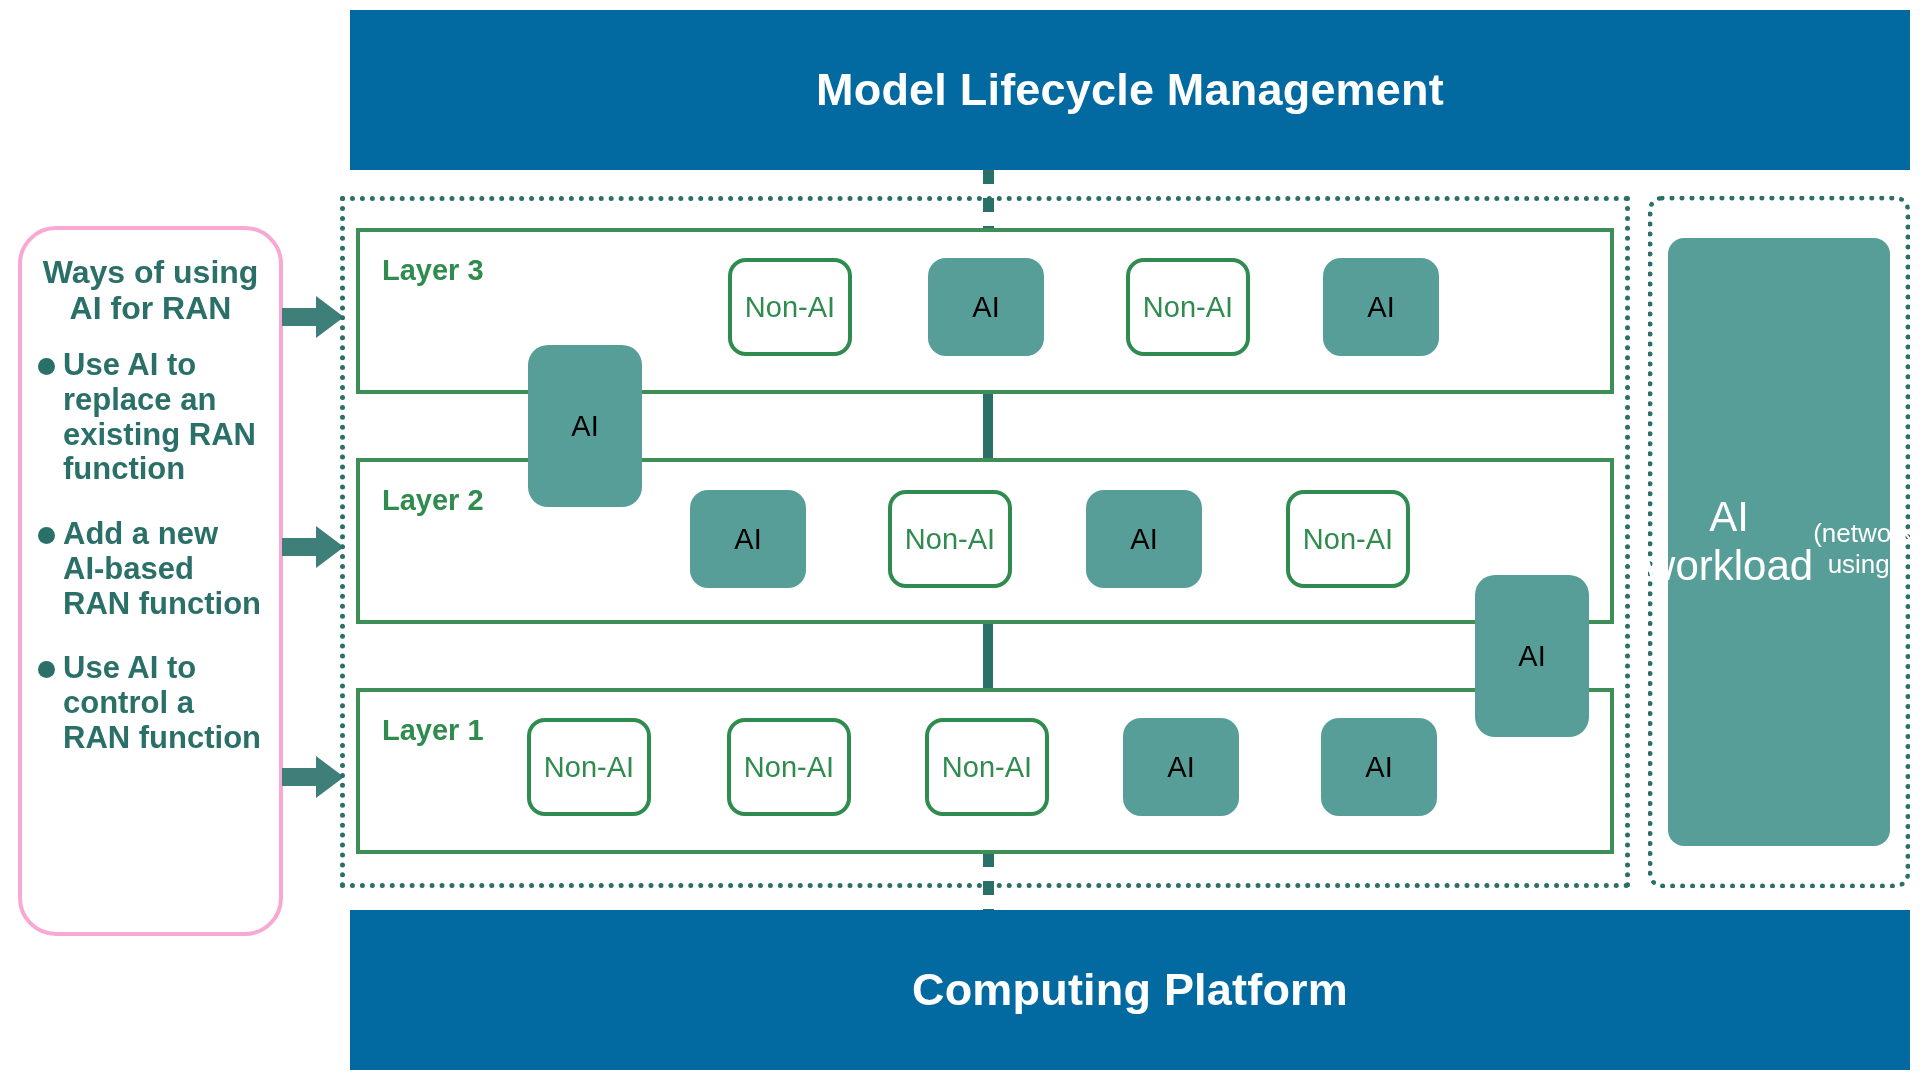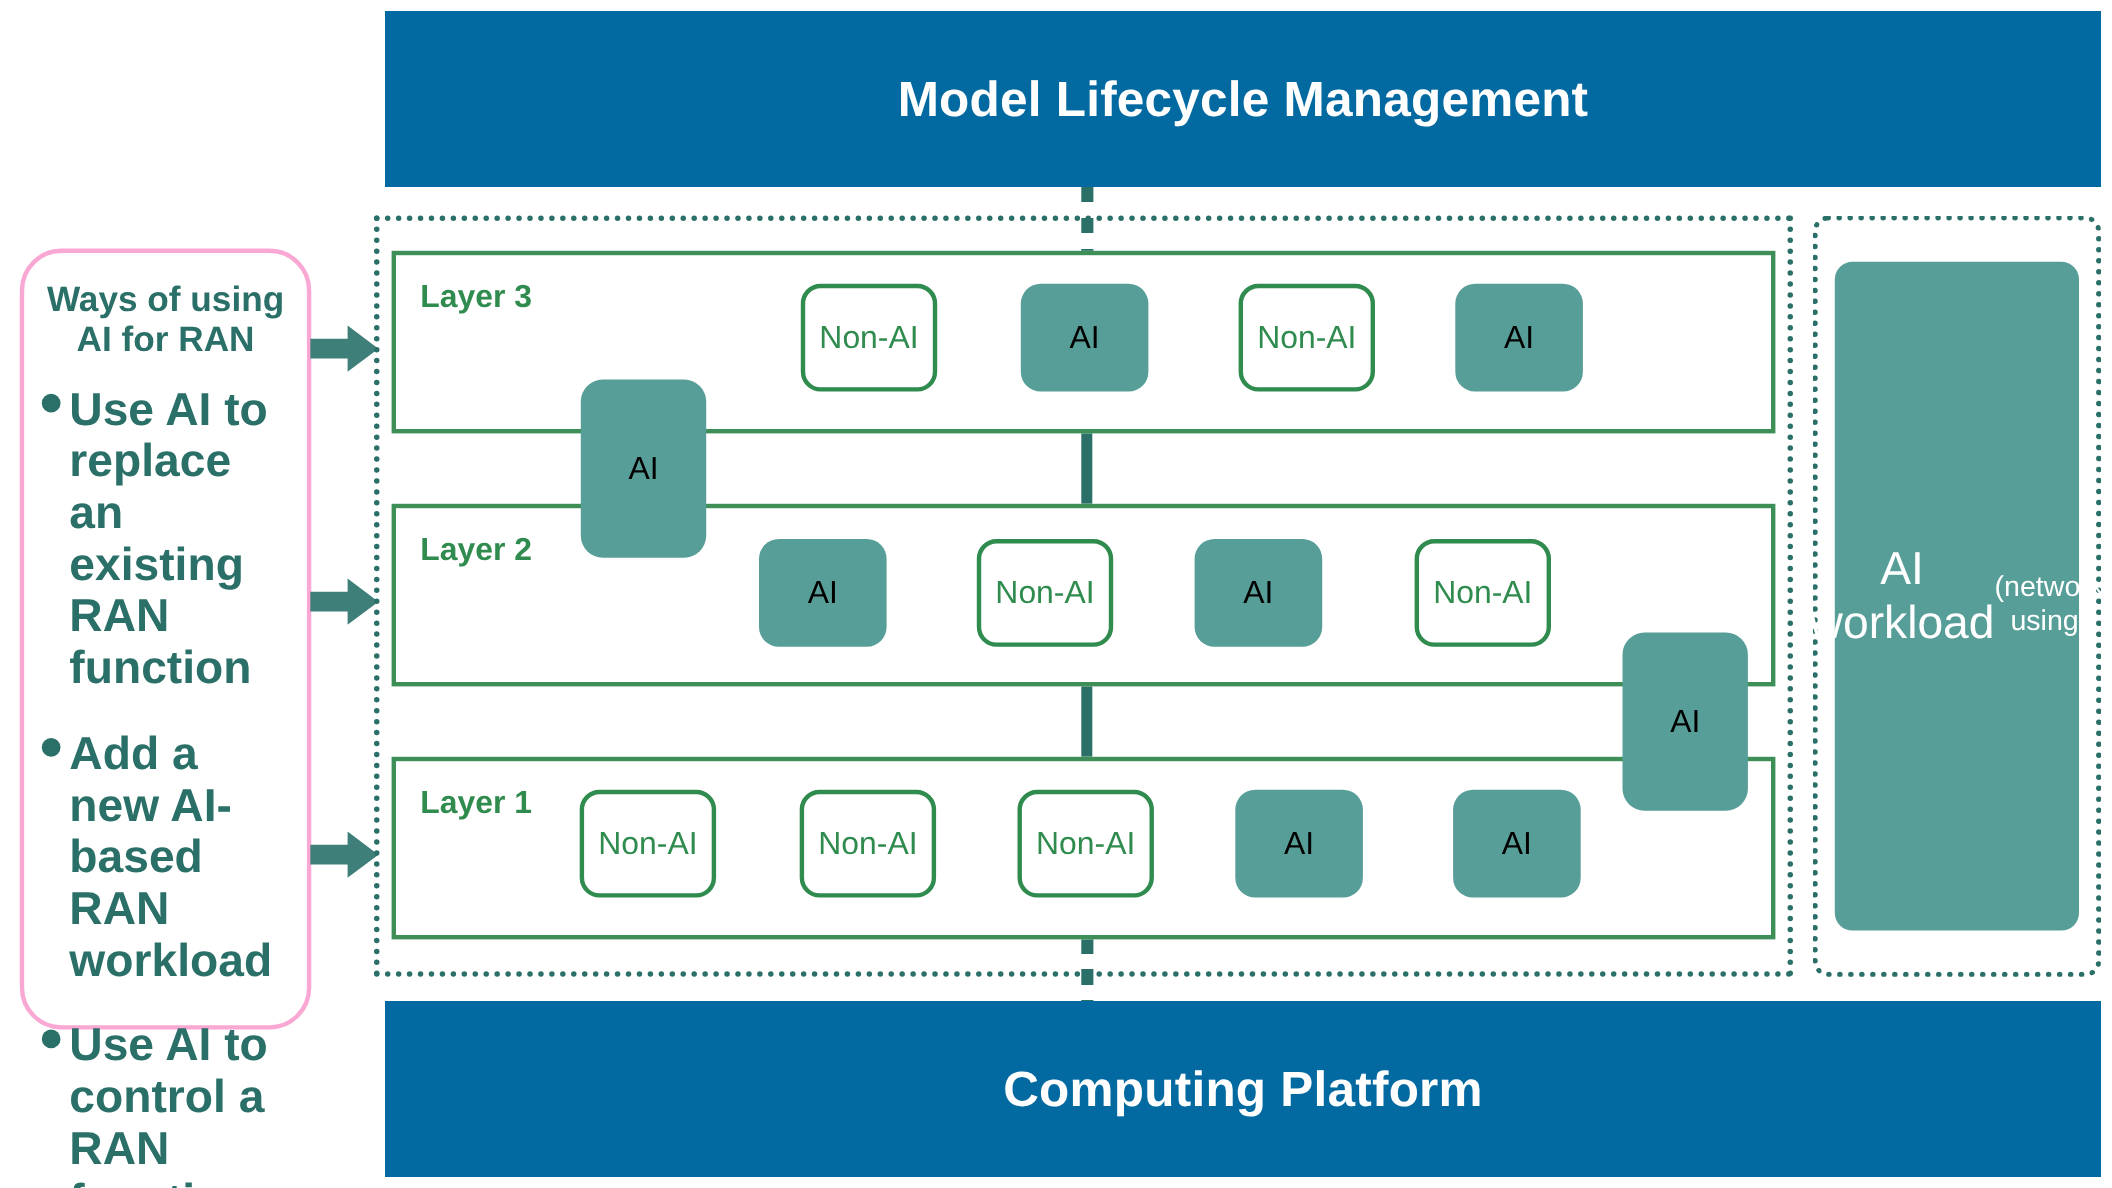--- a/index.html
+++ b/index.html
@@ -53,21 +53,21 @@
     font-size: 32px;
     line-height: 1.13;
     text-align: center;
     margin: 6px 0 22px 0;
   }
   .ways-item {
     display: flex;
     align-items: flex-start;
     color: #2b7068;
     font-weight: bold;
-    font-size: 42px;
+    font-size: 31px;
     line-height: 1.12;
     margin-bottom: 30px;
   }
   .ways-bullet {
     flex: 0 0 auto;
     width: 17px; height: 17px;
     border-radius: 50%;
     background: #2b7068;
     margin: 10px 8px 0 0;
   }
@@ -190,21 +190,21 @@
 
 <div id="ways-card">
   <div id="ways-title">Ways of using AI for RAN</div>
 
   <div class="ways-item">
     <span class="ways-bullet"></span>
     <span class="ways-text">Use AI to replace an existing RAN function</span>
   </div>
   <div class="ways-item">
     <span class="ways-bullet"></span>
-    <span class="ways-text">Add a new AI-based RAN workload</span>
+    <span class="ways-text">Add a new AI-based RAN function</span>
   </div>
   <div class="ways-item">
     <span class="ways-bullet"></span>
     <span class="ways-text">Use AI to control a RAN function</span>
   </div>
 </div>
 
 <svg class="arrow" style="left:282px; top:296px;" viewBox="0 0 62 42">
   <path d="M0 12 H34 V0 L62 21 L34 42 V30 H0 Z" fill="#3f7f7a"></path>
 </svg>

